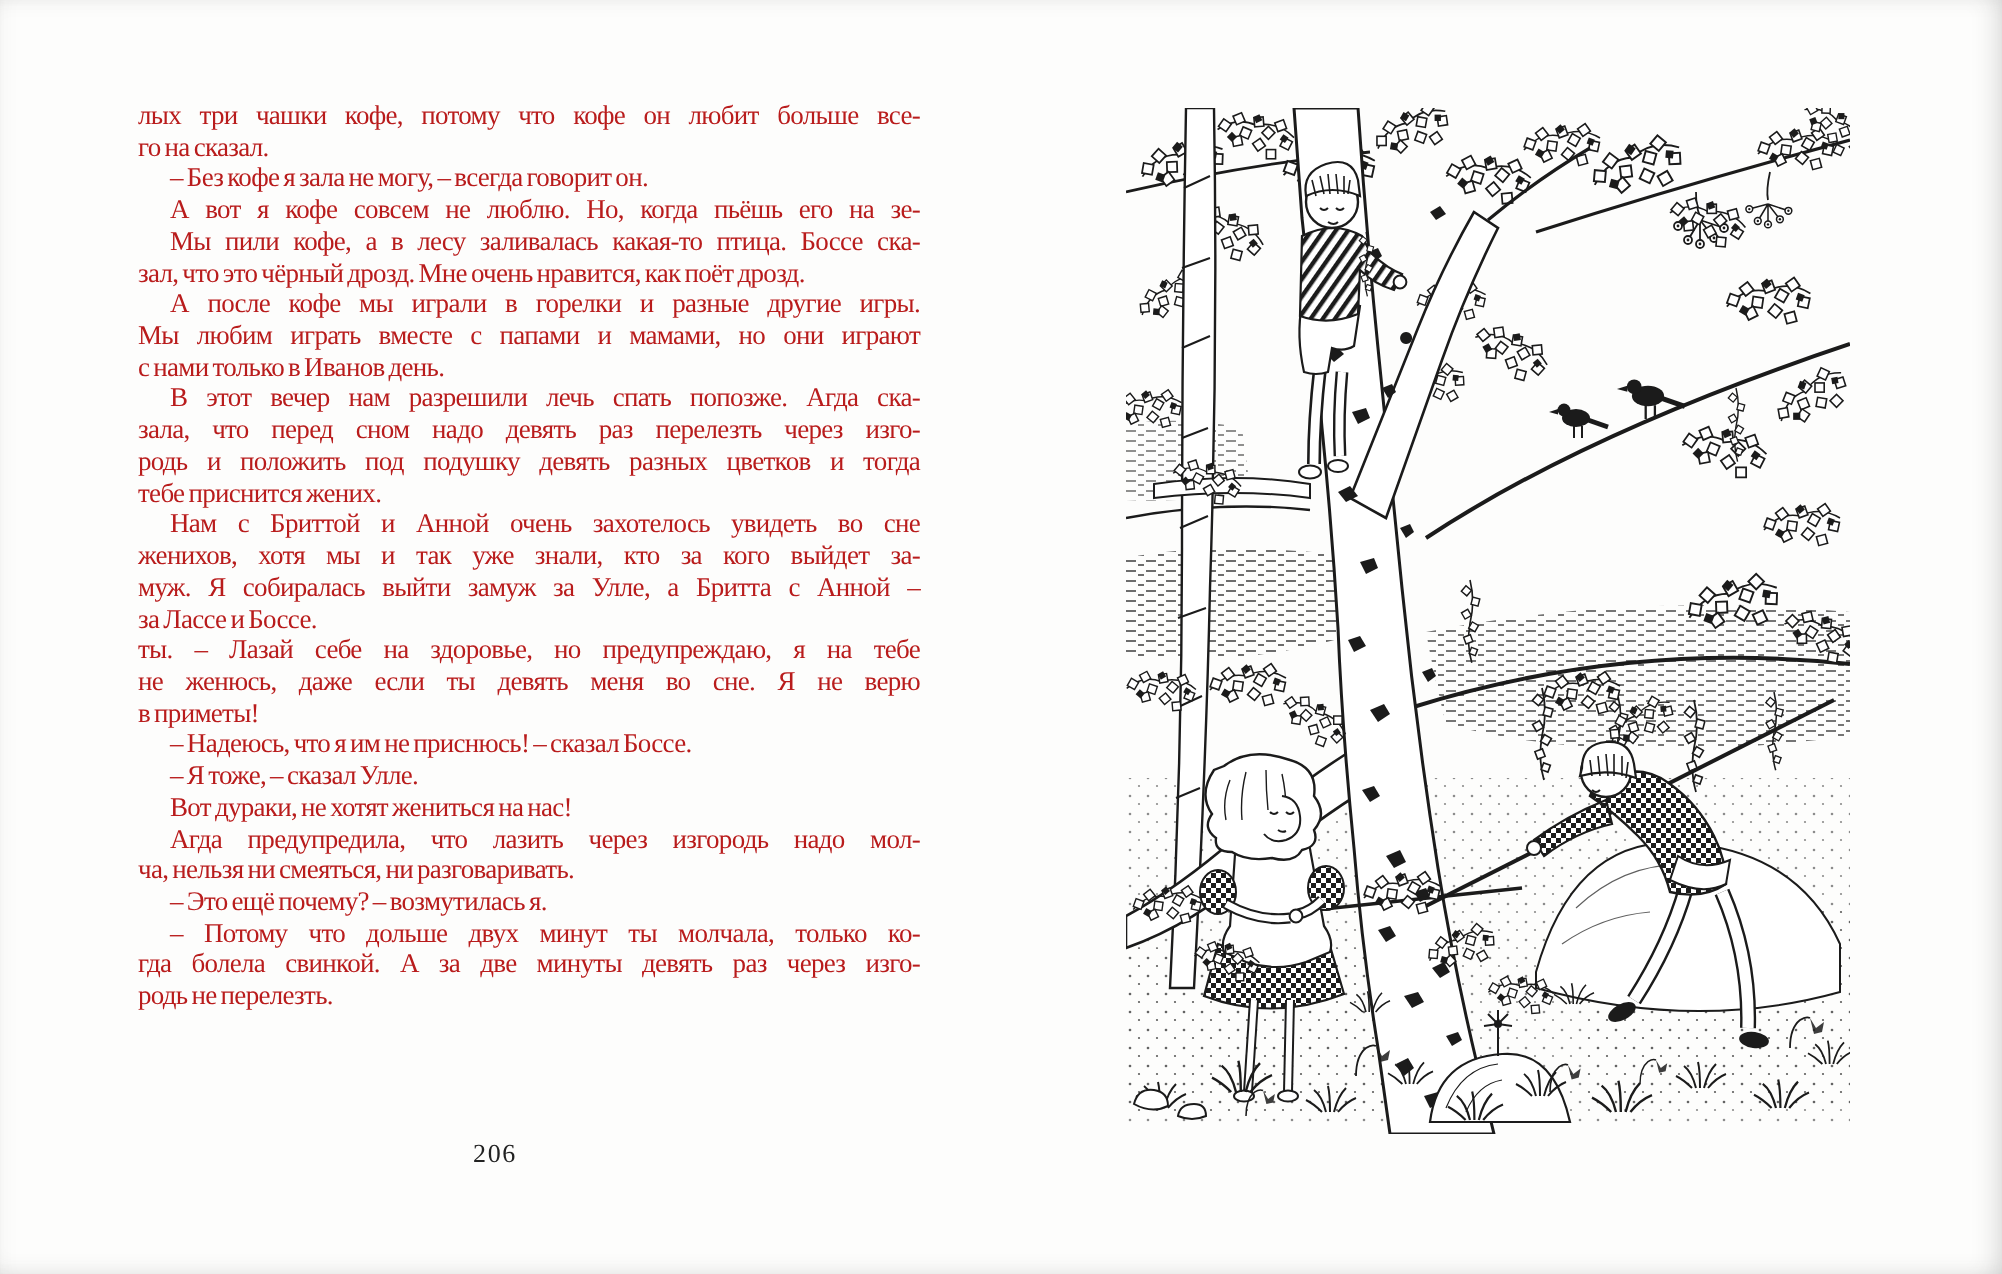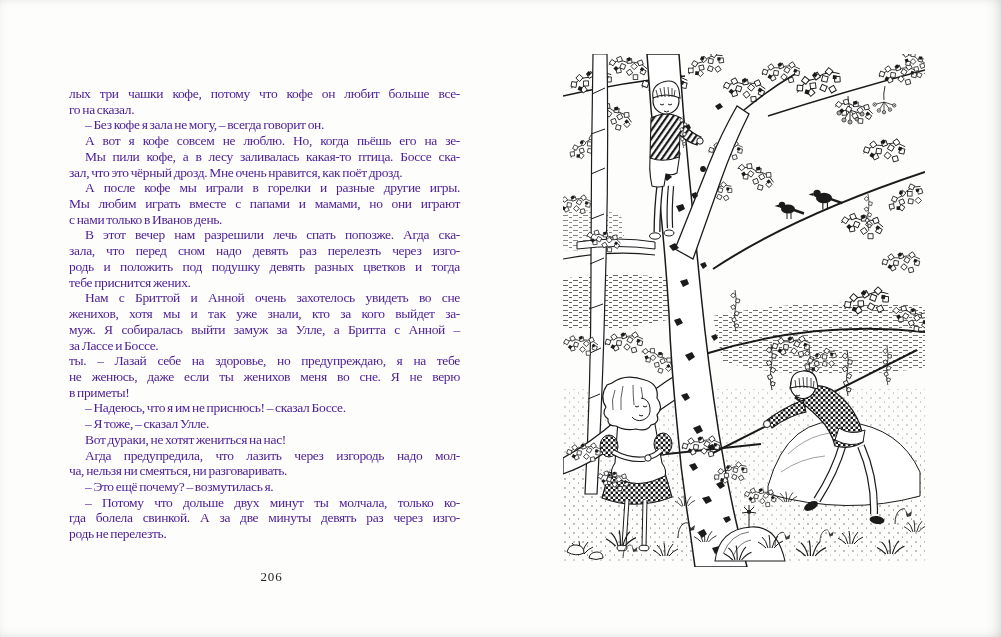--- a/index.html
+++ b/index.html
@@ -10,32 +10,32 @@
   }
   .scan-shade{
     position:absolute;inset:0;pointer-events:none;z-index:50;
     box-shadow:inset -10px 0 14px -9px rgba(60,60,60,.22),
                inset 0 -8px 12px -9px rgba(60,60,60,.14),
                inset 0 8px 12px -10px rgba(60,60,60,.10),
                inset 8px 0 12px -10px rgba(60,60,60,.08);
   }
   .text-column{
     position:absolute;left:69px;top:50px;width:391px;
-    color:#4c1d95;
-    font-size:13.5px;letter-spacing:-0.35px;word-spacing:-1px;margin-top:36px;
+    color:#b91c1c;
+    font-size:13.5px;letter-spacing:-0.35px;word-spacing:-1px;
   }
   .line{
     display:block;height:15.72px;line-height:15.72px;
     text-align:justify;text-align-last:justify;text-justify:inter-word;
     white-space:nowrap;
   }
   .line.last{text-align-last:left;}
   .line.indent{text-indent:16px;}
   .page-number{
-    position:absolute;left:76px;top:569px;width:391px;
+    position:absolute;left:52px;top:569px;width:391px;
     text-align:center;font-size:13px;letter-spacing:.8px;color:#222;
   }
   .illustration{
     position:absolute;left:563px;top:54px;width:362px;height:513px;
   }
   .illustration svg{display:block;width:100%;height:100%;}
 </style>
 </head>
 <body>
 
@@ -51,21 +51,21 @@
     <div class="line last">с нами только в Иванов день.</div>
     <div class="line indent">В этот вечер нам разрешили лечь спать попозже. Агда ска-</div>
     <div class="line">зала, что перед сном надо девять раз перелезть через изго-</div>
     <div class="line">родь и положить под подушку девять разных цветков и тогда</div>
     <div class="line last">тебе приснится жених.</div>
     <div class="line indent">Нам с Бриттой и Анной очень захотелось увидеть во сне</div>
     <div class="line">женихов, хотя мы и так уже знали, кто за кого выйдет за-</div>
     <div class="line">муж. Я собиралась выйти замуж за Улле, а Бритта с Анной –</div>
     <div class="line last">за Лассе и Боссе.</div>
     <div class="line">ты. – Лазай себе на здоровье, но предупреждаю, я на тебе</div>
-    <div class="line">не женюсь, даже если ты женихов меня во сне. Я не верю</div>
+    <div class="line">не женюсь, даже если ты девять меня во сне. Я не верю</div>
     <div class="line last">в приметы!</div>
     <div class="line indent last">– Надеюсь, что я им не приснюсь! – сказал Боссе.</div>
     <div class="line indent last">– Я тоже, – сказал Улле.</div>
     <div class="line indent last">Вот дураки, не хотят жениться на нас!</div>
     <div class="line indent">Агда предупредила, что лазить через изгородь надо мол-</div>
     <div class="line last">ча, нельзя ни смеяться, ни разговаривать.</div>
     <div class="line indent last">– Это ещё почему? – возмутилась я.</div>
     <div class="line indent">– Потому что дольше двух минут ты молчала, только ко-</div>
     <div class="line">гда болела свинкой. А за две минуты девять раз через изго-</div>
     <div class="line last">родь не перелезть.</div>

